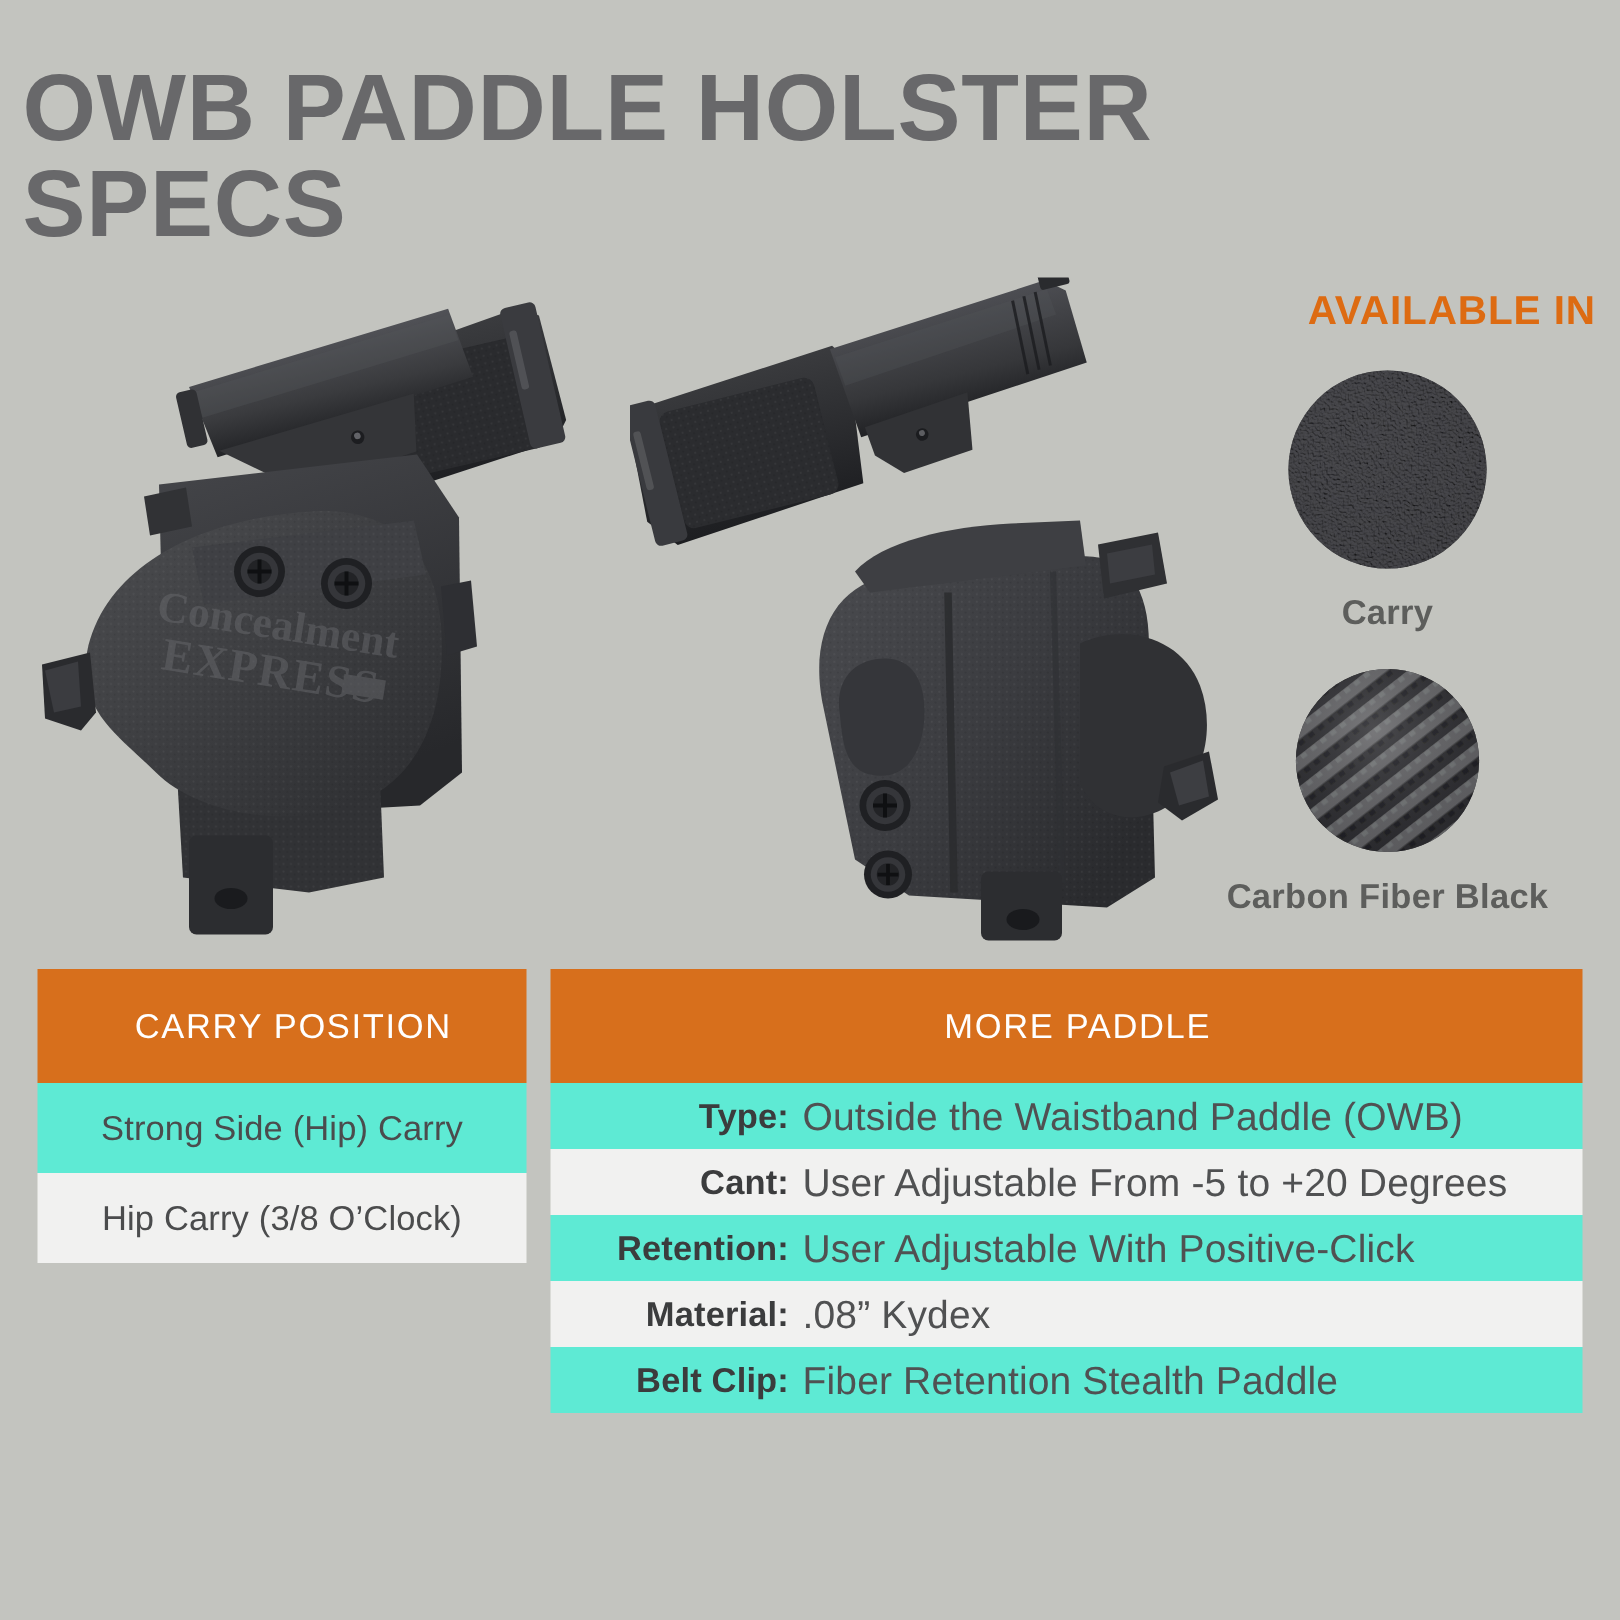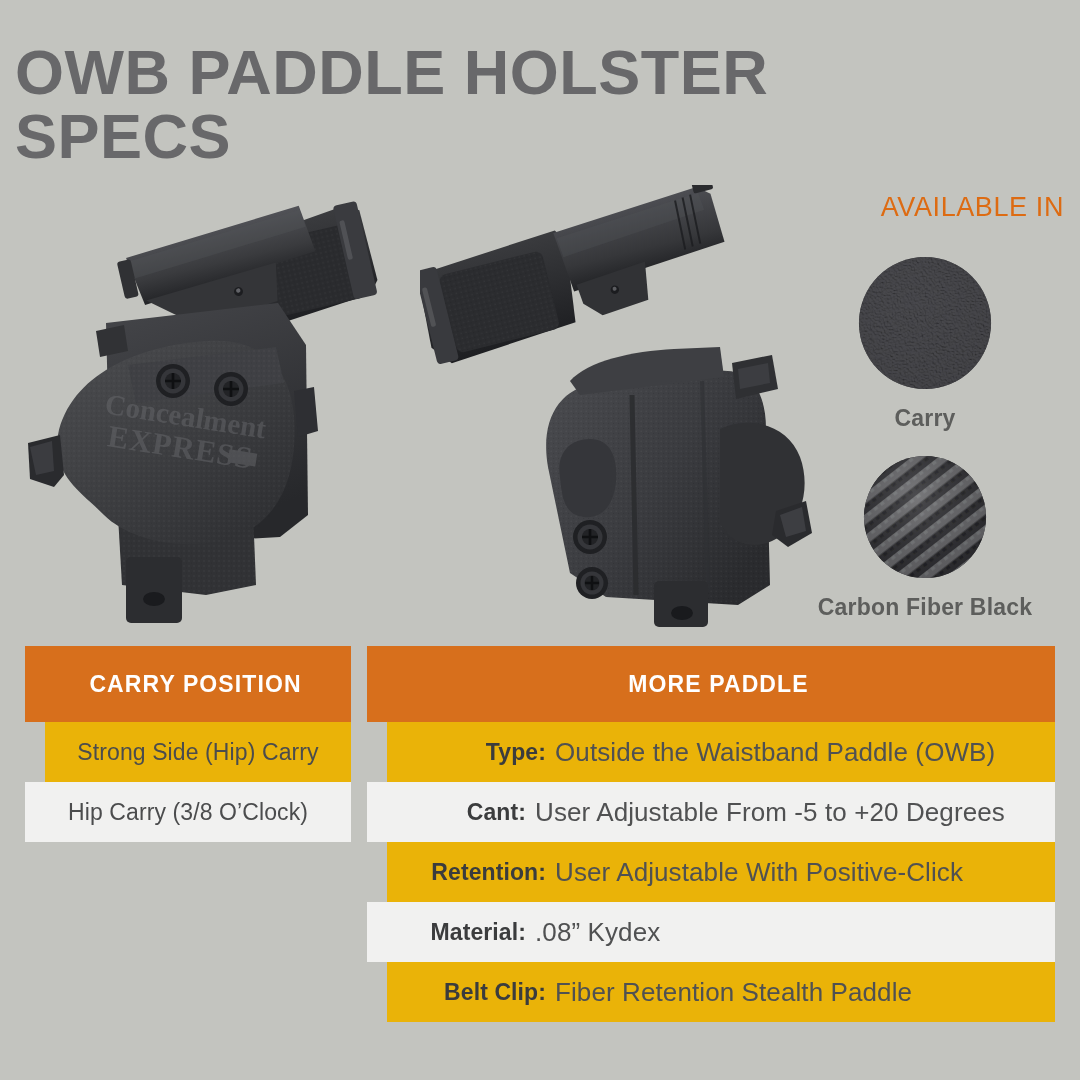--- a/index.html
+++ b/index.html
@@ -47,23 +47,23 @@
   .available-panel {
     position: absolute;
     top: 192px;
     left: 780px;
     width: 290px;
     text-align: center;
   }
   .available-title {
     color: #dd6b12;
     font-size: 27px;
-    font-weight: normal;
+    font-weight: bold;
     letter-spacing: 0.6px;
-    margin: 0 0 32px 0;
+    margin: 0 0 22px 0;
     text-align: right;
     padding-right: 6px;
   }
   .swatch-block { margin-bottom: 10px; }
   .swatch {
     display: block;
     margin: 0 auto;
     border-radius: 50%;
   }
   .swatch-black { width: 136px; height: 136px; }
@@ -86,49 +86,49 @@
   .table-right {
     position: absolute;
     left: 367px;
     top: 646px;
     width: 688px;
   }
   .tbl-header {
     background: #d76f1c;
     color: #ffffff;
     font-size: 23px;
-    font-weight: bold;
+    font-weight: normal;
     letter-spacing: 1.1px;
     text-align: center;
     height: 76px;
     line-height: 76px;
     box-sizing: border-box;
     padding-left: 15px;
   }
   .row {
     display: flex;
     align-items: center;
     box-sizing: border-box;
   }
-  .row.odd  { background: #eab308; margin-left: 20px; }
+  .row.odd  { background: #5eead4; }
   .row.even { background: #f1f1f0; }
 
   
   .table-left .row {
     height: 60px;
     justify-content: center;
   }
   .table-left .row-text {
     font-size: 23px;
     color: #4b4c4d;
     letter-spacing: 0.1px;
   }
 
   
-  .table-right .row { height: 60px; }
+  .table-right .row { height: 44px; }
   .table-right .cell-label {
     width: 168px;
     text-align: right;
     padding-right: 9px;
     box-sizing: border-box;
     font-size: 23px;
     font-weight: bold;
     color: #3b3c3d;
     letter-spacing: 0.1px;
     flex: 0 0 auto;

